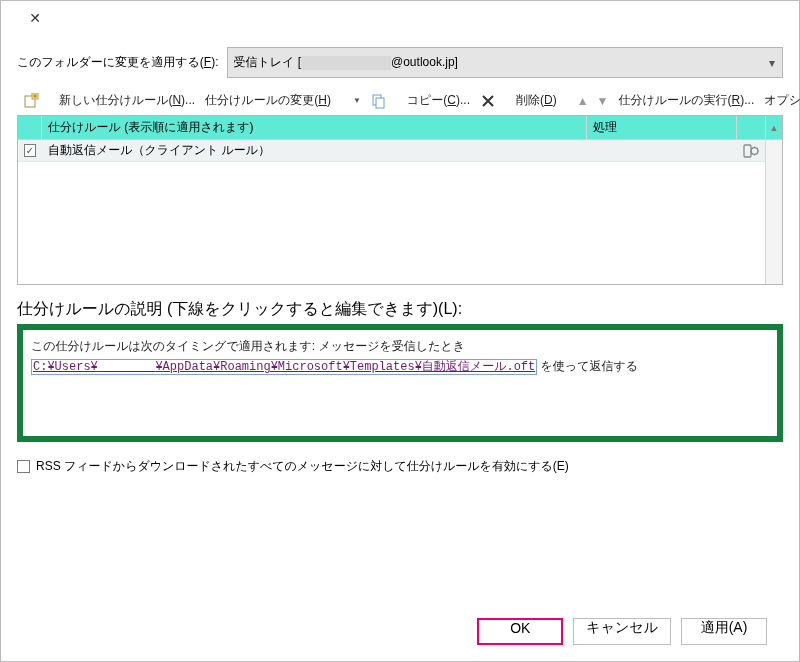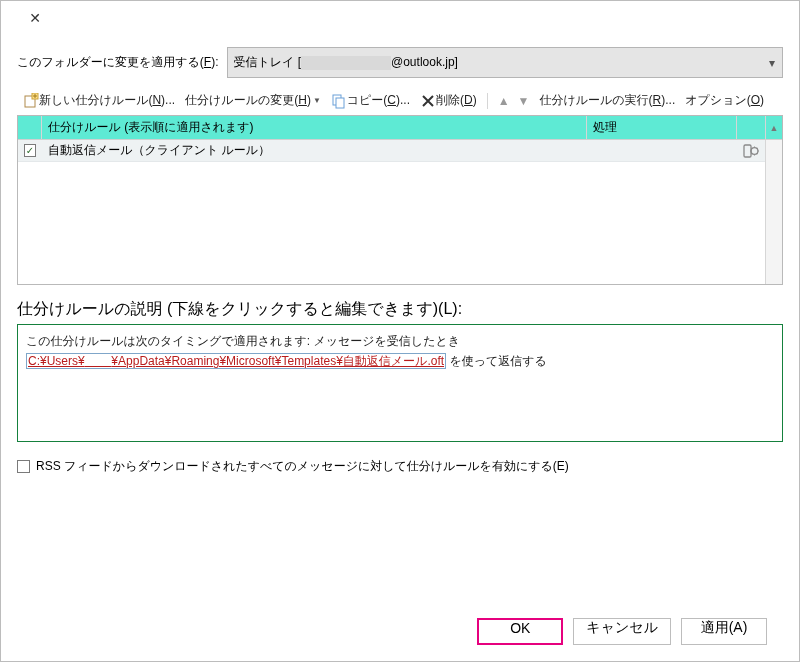--- a/index.html
+++ b/index.html
@@ -82,21 +82,21 @@
   }
   .u { text-decoration: underline; }
 
   .toolbar {
     display: flex; align-items: center;
     gap: 10px;
     padding: 4px 4px 6px 6px;
     font-size: 12px;
     color: #222;
   }
-  .tb-item { display:inline-flex; align-items:center; gap:0; white-space:nowrap; }
+  .tb-item { display:inline-flex; align-items:center; gap:20px; white-space:nowrap; }
   .tb-sep { width:1px; height:16px; background:#d6d6d6; }
   .tb-ico { width:16px; height:16px; display:inline-flex; align-items:center; justify-content:center; }
   .tb-dd { font-size:8px; color:#555; margin-left:2px; }
   .tb-arrows { color:#999; display:inline-flex; gap:8px; }
 
   .rules-table {
     border: 1px solid #b9b9b9;
     height: 170px;
     display: flex;
     flex-direction: column;
@@ -147,30 +147,30 @@
     width:13px; height:13px; border:1px solid #7a7a7a; background:#fff;
     display:inline-flex; align-items:center; justify-content:center;
     font-size:10px; line-height:1; color:#2d6b2d;
   }
 
   .desc-label {
     margin-top: 14px; margin-bottom: 4px;
     font-size:16px;
   }
   .desc-box {
-    border:1px solid #15803d;
+    border:6px solid #15803d;
     height:118px;
     padding:6px 8px;
     font-size:12px;
     line-height:1.7;
     color:#222;
     overflow:hidden;
   }
   .desc-box .link {
-    color:#b91c1c; text-decoration:underline;
+    color:#701a75; text-decoration:underline;font-family:Liberation Mono, monospace;
   }
   .desc-box .box-text {
     border:1px solid #7fa6c9;
     padding:0 1px;
   }
 
   .rss-row {
     margin-top: 16px;
     display:flex; align-items:center; gap:6px;
   }

